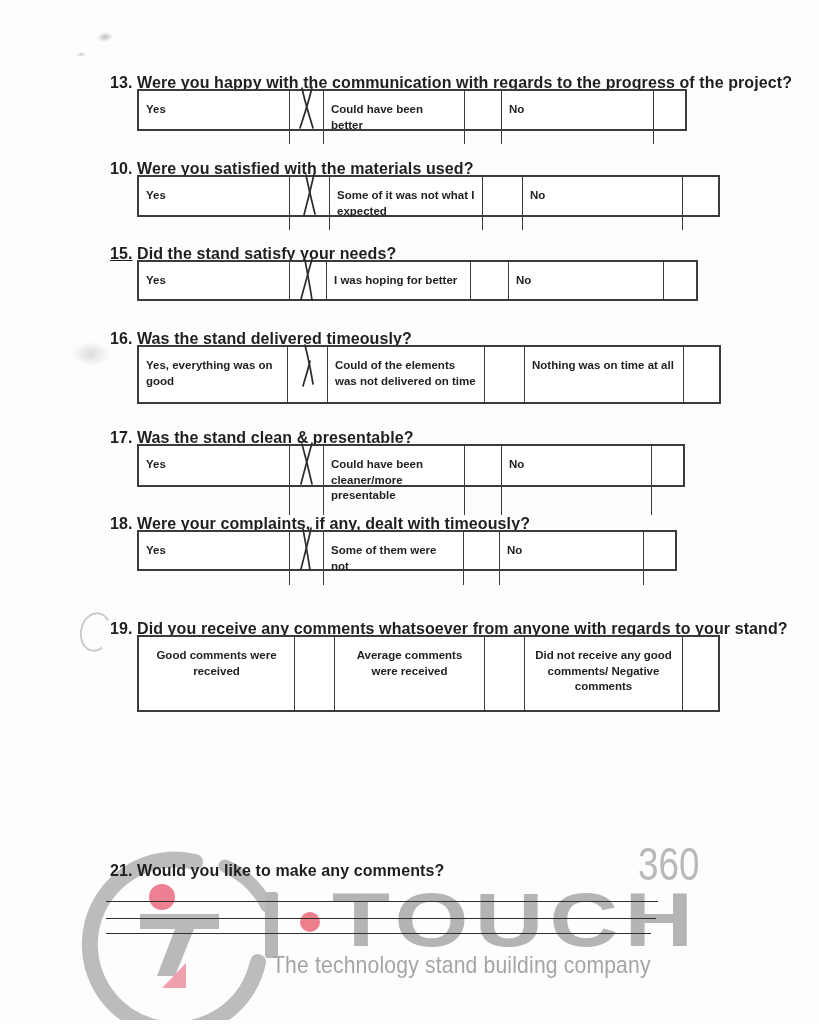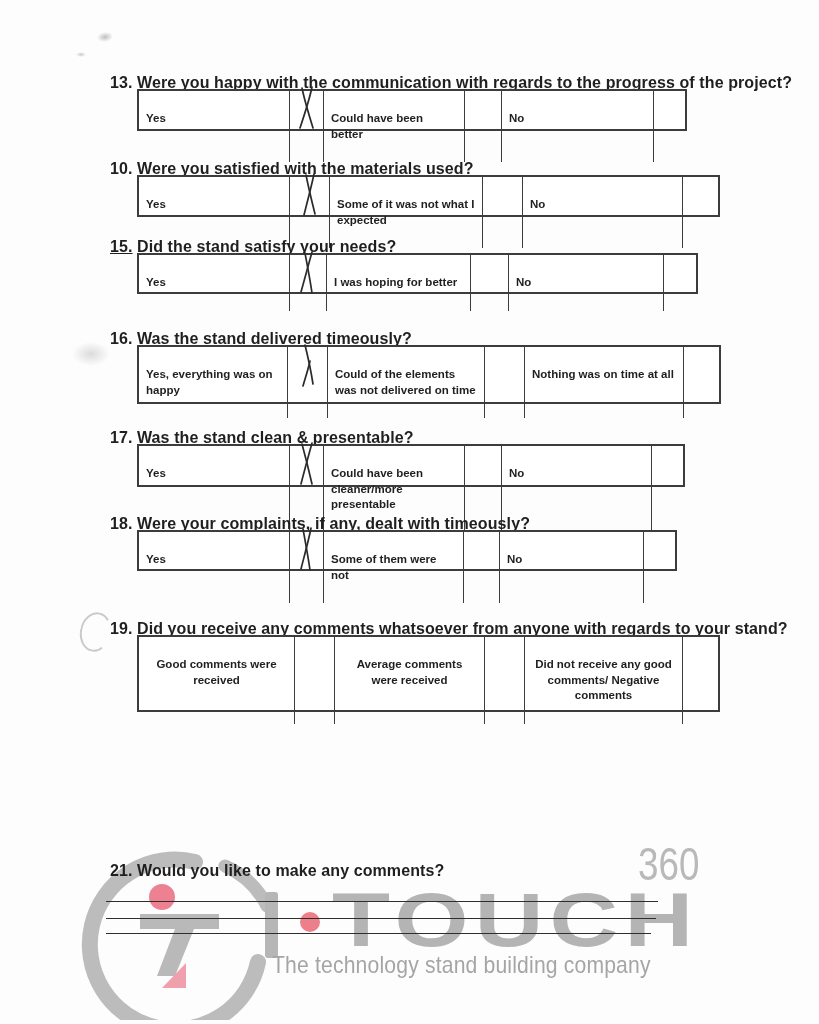--- a/index.html
+++ b/index.html
@@ -12,21 +12,21 @@
   .q{position:absolute;left:110px;z-index:2;}
   .qhead{display:flex;font-size:16px;font-weight:bold;letter-spacing:.1px;}
   .qnum{width:27px;flex:0 0 27px;}
   .qtext{white-space:nowrap;}
   .tbl{
     position:absolute;left:27px;top:15px;display:grid;
     border:2px solid #3c3c3c;background:#fff;
   }
   .tbl>div{position:relative;}
   .tbl>div+div{border-left:1.6px solid #3c3c3c;}
-  .opt{padding:20px 7px;font-size:11.5px;font-weight:bold;line-height:1.35;}
+  .opt{padding:11px 7px;font-size:11.5px;font-weight:bold;line-height:1.35;}
   .cb{overflow:visible;}
   .cb svg{position:absolute;top:-6px;left:50%;transform:translateX(-50%);height:46px;width:22px;overflow:visible;}
   .cb path{stroke:#2b2b2b;stroke-width:1.7;fill:none;stroke-linecap:round;}
   .t13{grid-template-columns:150px 34px 141px 37px 152px 32px;height:38px;}
   .t14{grid-template-columns:150px 40px 153px 40px 160px 36px;height:38px;}
   .t15{grid-template-columns:150px 37px 144px 38px 155px 33px;height:37px;}
   .t16{grid-template-columns:148px 40px 157px 40px 159px 36px;height:55px;}
   .t17{grid-template-columns:150px 34px 141px 37px 150px 32px;height:39px;}
   .t18{grid-template-columns:150px 34px 140px 36px 144px 32px;height:37px;}
   .t19{grid-template-columns:155px 40px 150px 40px 158px 36px;height:73px;text-align:center;}
@@ -125,21 +125,21 @@
       <div class="cb">
         
       </div>
       <div class="opt">No</div>
       <div class="cb">
         
       </div>
     </div>
   </div>
 
-  <div class="q" style="top:238px;text-decoration:underline;">
+  <div class="q" style="top:245px;text-decoration:underline;">
     <div class="qhead">
       <span class="qnum">15.</span>
       <span class="qtext">Did the stand satisfy your needs?</span>
     </div>
     <div class="tbl t15">
       <div class="opt">Yes</div>
       <div class="cb">
         <svg viewBox="0 0 22 46">
             <path d="M8 4 C10 15 13 30 15 44"></path>
             <path d="M15 3 C12 14 7 32 4 43"></path>
@@ -155,21 +155,21 @@
       </div>
     </div>
   </div>
 
   <div class="q" style="top:330px;">
     <div class="qhead">
       <span class="qnum">16.</span>
       <span class="qtext">Was the stand delivered timeously?</span>
     </div>
     <div class="tbl t16">
-      <div class="opt">Yes, everything was on happy</div>
+      <div class="opt">Yes, everything was on good</div>
       <div class="cb">
         <svg viewBox="0 0 22 46">
             <path d="M8 4 C11 16 14 30 16 43"></path>
             <path d="M13 20 C11 29 8 38 6 45"></path>
           </svg>
       </div>
       <div class="opt">Could of the elements was not delivered on time</div>
       <div class="cb">
         
       </div>

